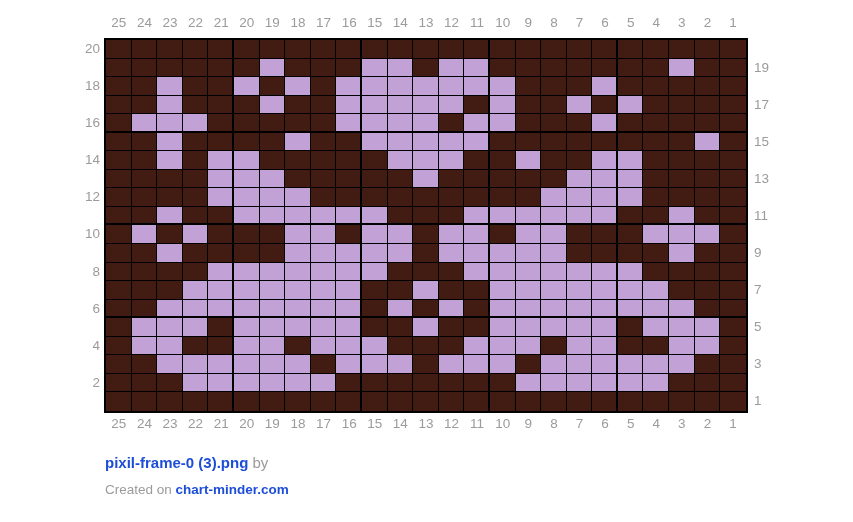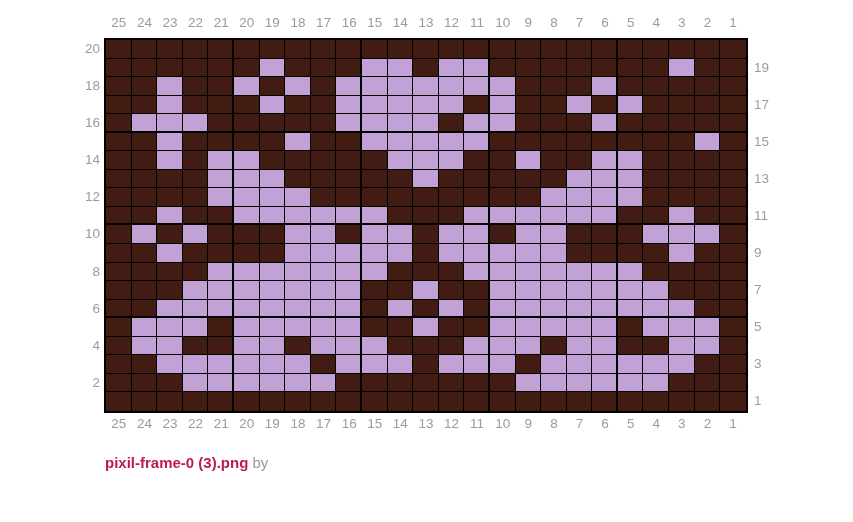--- a/index.html
+++ b/index.html
@@ -25,21 +25,21 @@
   }
   .grid-row { display:flex; height:18.55px; flex:none; }
   .cell { width:25.6px; height:100%; flex:none; border-right:1px solid #000; border-bottom:1px solid #000; }
   .cell.last-c { border-right:none; }
   .grid-row.last-r .cell { border-bottom:none; }
   .cell.thick-r { border-right-width:2px; }
   .grid-row.thick-b .cell { border-bottom-width:2px; }
   .footer { position:absolute; left:105px; top:453px; }
   .footer .line1 { font-size:15px; line-height:20px; }
   .footer .line2 { font-size:13.5px; line-height:20px; margin-top:7px; }
-  .t-dark { color:#be185d; font-weight:bold; }
+  .t-dark { color:#1d4ed8; font-weight:bold; }
   .t-gray { color:#9b9b9b; }
 </style>
 </head>
 <body>
 
 <div class="canvas">
 
   <div class="col-labels top axis-label">
       <span>25</span>
       <span>24</span>
@@ -683,15 +683,19 @@
       <span>3</span>
       <span>2</span>
       <span>1</span>
     </div>
 
   <div class="footer">
     <div class="line1">
       <span class="t-dark">pixil-frame-0 (3).png</span>
       <span class="t-gray">by</span>
     </div>
+    <div class="line2">
+      <span class="t-gray">Created on</span>
+      <span class="t-dark">chart-minder.com</span>
+    </div>
   </div>
 
 </div>
 
 </body></html>

